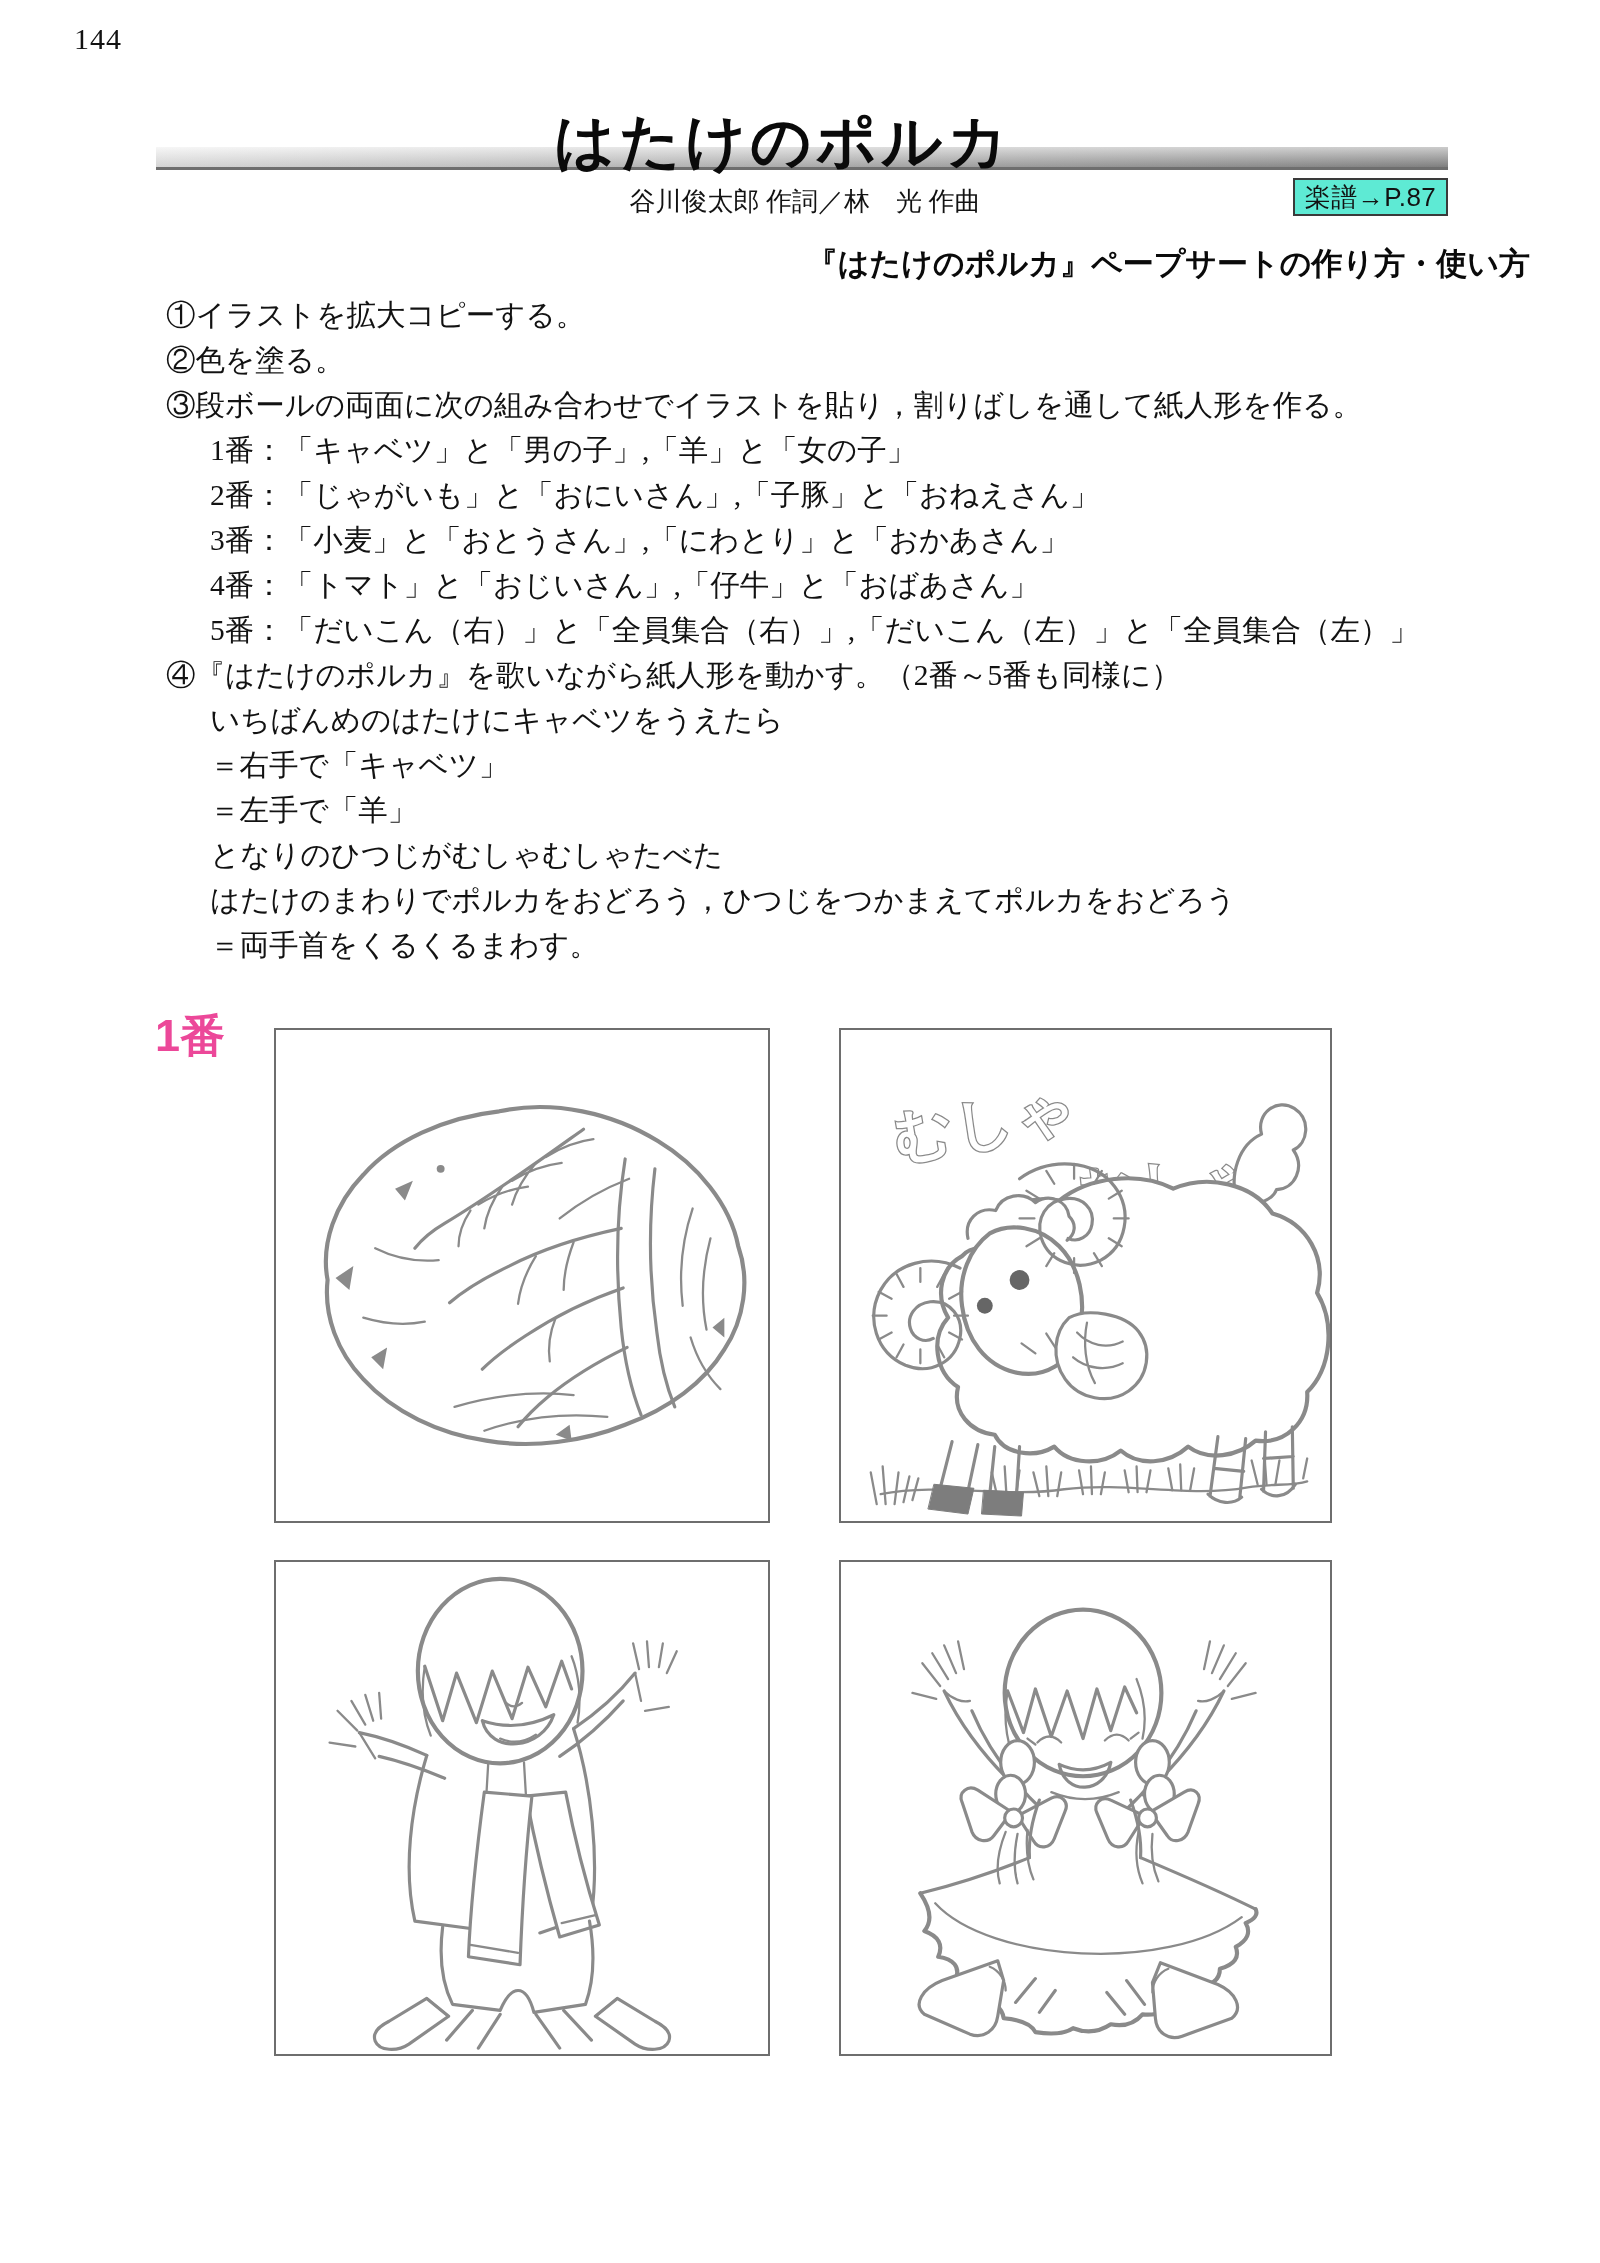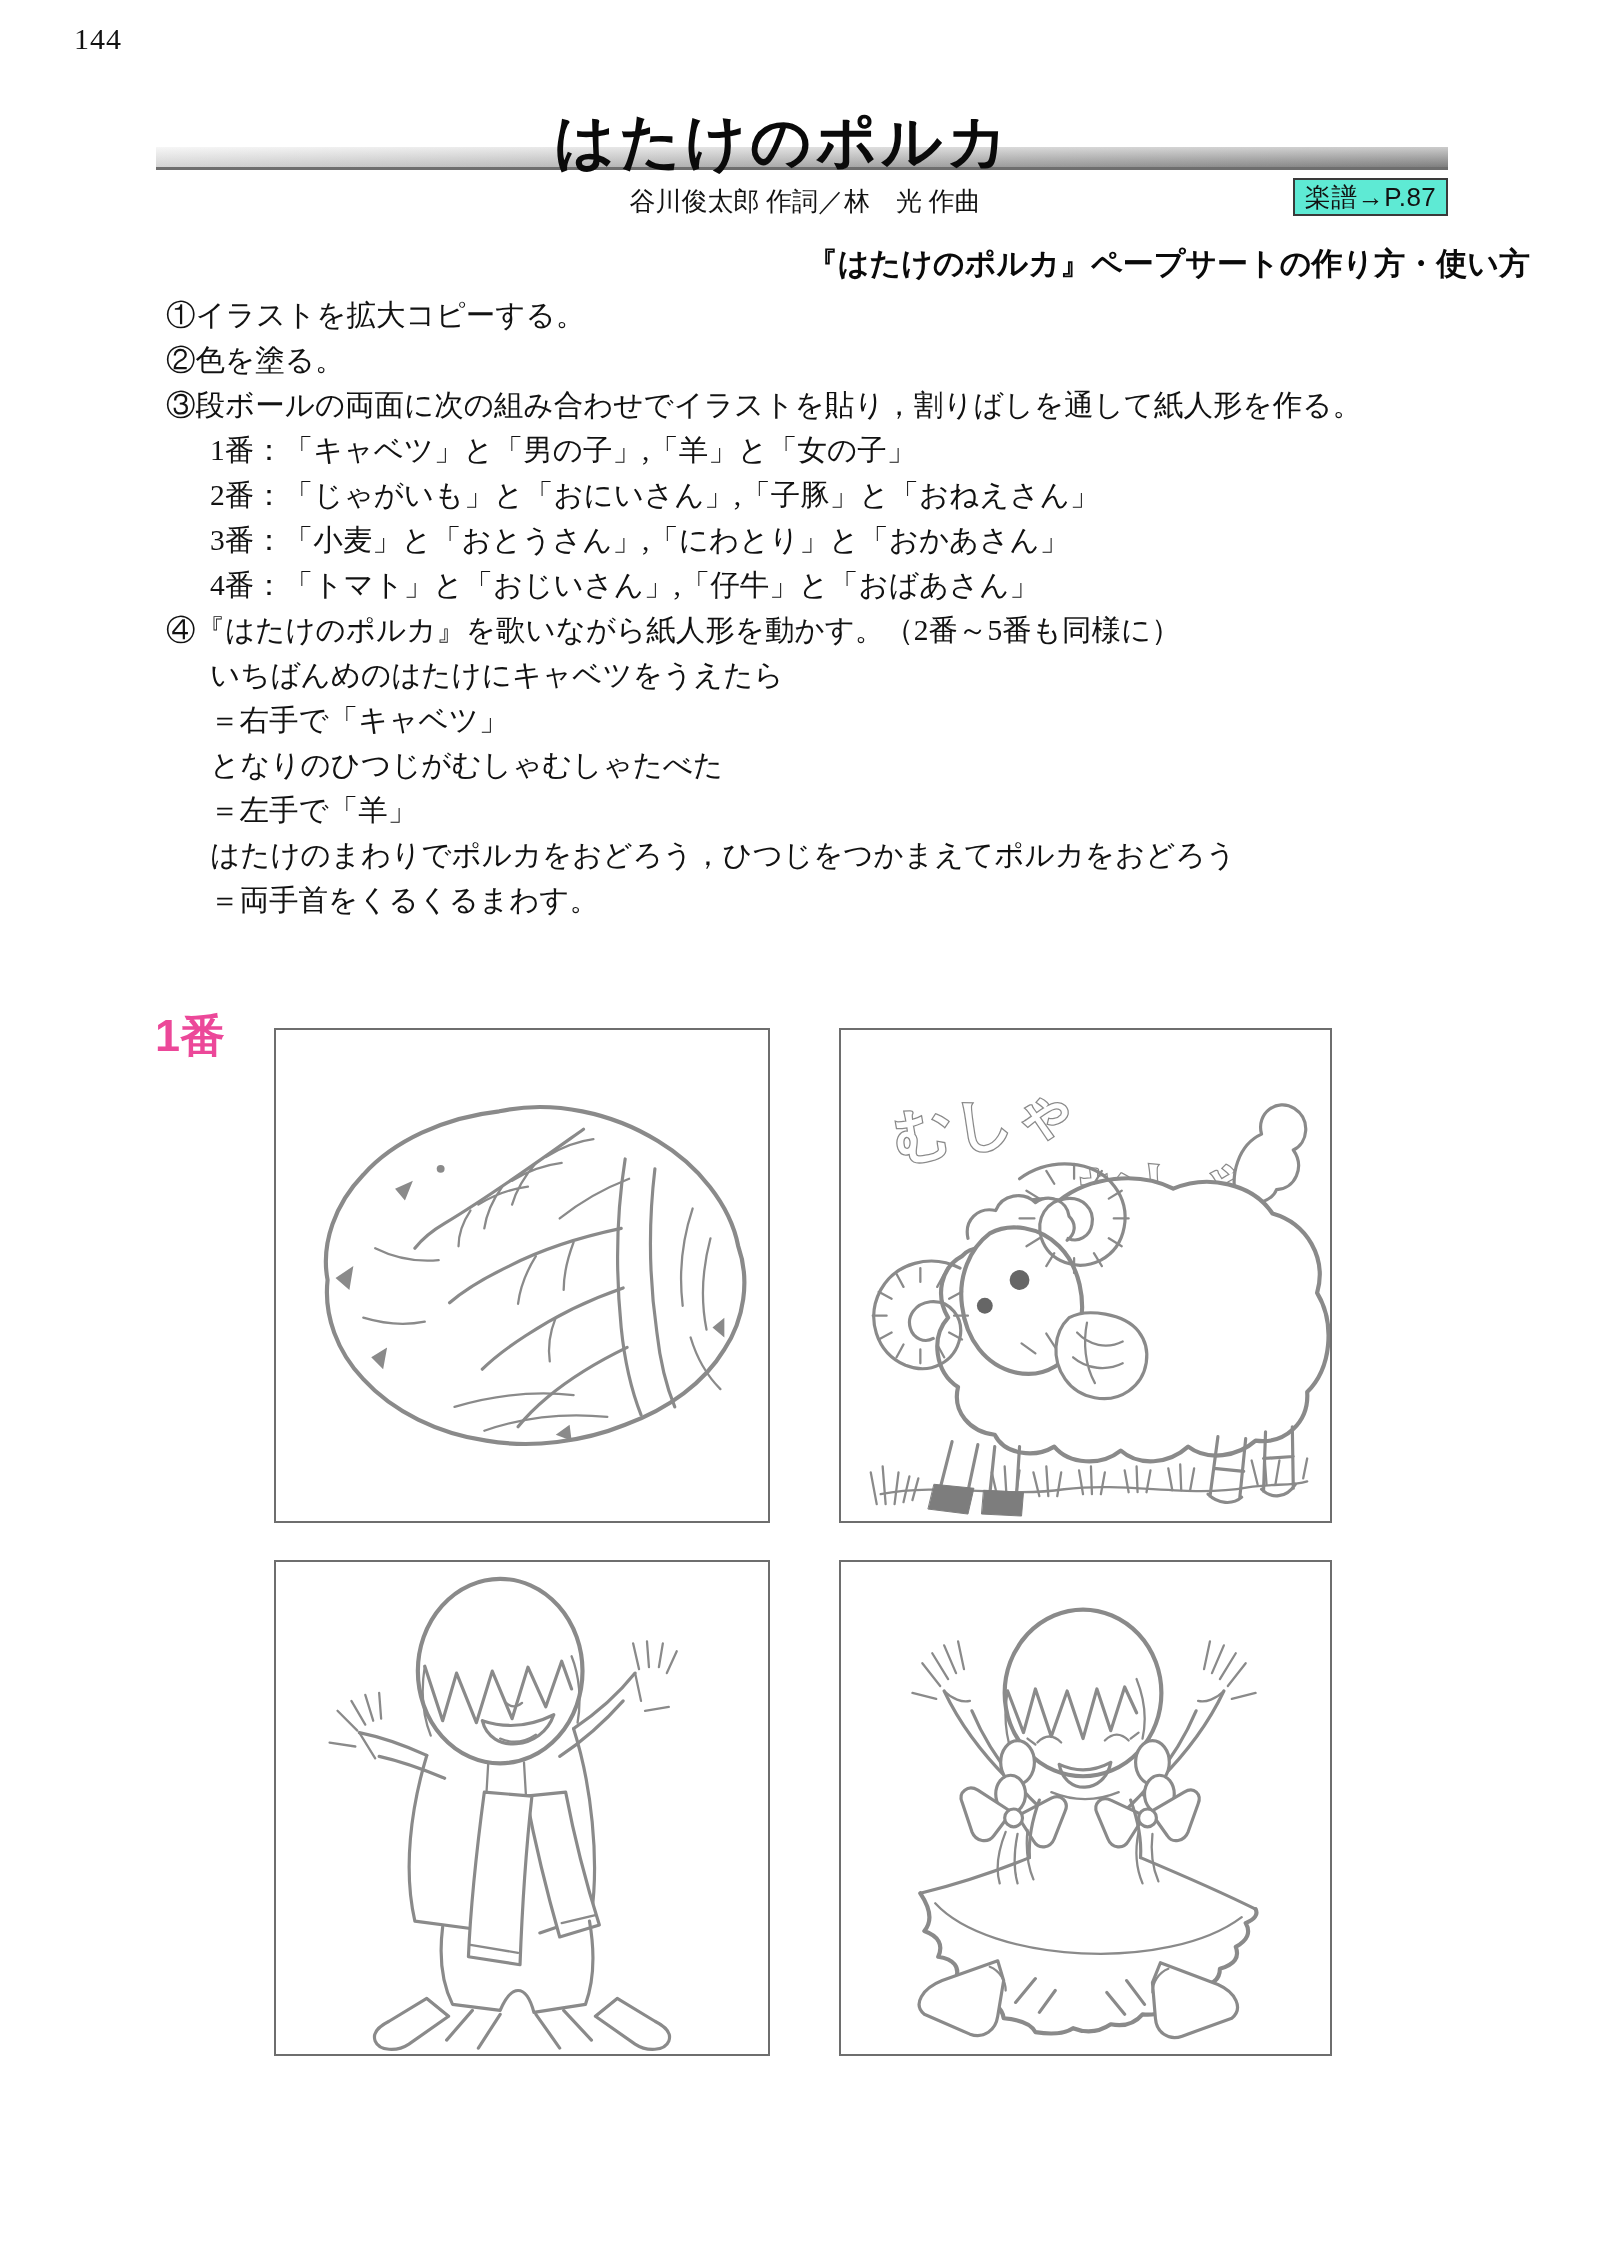--- a/index.html
+++ b/index.html
@@ -79,25 +79,26 @@
 
   <section class="instructions">
     <h2 class="heading">『はたけのポルカ』ペープサートの作り方・使い方</h2>
     <div class="line indent-step">①イラストを拡大コピーする。</div>
     <div class="line indent-step">②色を塗る。</div>
     <div class="line indent-step">③段ボールの両面に次の組み合わせでイラストを貼り，割りばしを通して紙人形を作る。</div>
     <div class="line indent-sub">1番：「キャベツ」と「男の子」,「羊」と「女の子」</div>
     <div class="line indent-sub">2番：「じゃがいも」と「おにいさん」,「子豚」と「おねえさん」</div>
     <div class="line indent-sub">3番：「小麦」と「おとうさん」,「にわとり」と「おかあさん」</div>
     <div class="line indent-sub">4番：「トマト」と「おじいさん」,「仔牛」と「おばあさん」</div>
+    <div class="line indent-sub">5番：「だいこん（右）」と「全員集合（右）」,「だいこん（左）」と「全員集合（左）」</div>
     <div class="line indent-step">④『はたけのポルカ』を歌いながら紙人形を動かす。（2番～5番も同様に）</div>
     <div class="line indent-sub">いちばんめのはたけにキャベツをうえたら</div>
     <div class="line indent-sub">＝右手で「キャベツ」</div>
+    <div class="line indent-sub">＝左手で「羊」</div>
     <div class="line indent-sub">となりのひつじがむしゃむしゃたべた</div>
-    <div class="line indent-sub">＝左手で「羊」</div>
     <div class="line indent-sub">はたけのまわりでポルカをおどろう，ひつじをつかまえてポルカをおどろう</div>
     <div class="line indent-sub">＝両手首をくるくるまわす。</div>
   </section>
 
   <div class="section-label">1番</div>
 
   <div class="figure-box" id="fig-cabbage">
     <svg viewBox="0 0 496 495">
       <g class="art">
         <path class="thick" d="M 225 82 C 280 70 340 84 385 112 C 425 136 458 176 466 218 C 478 252 472 292 452 322 C 432 355 396 382 352 398 C 310 415 258 422 212 414 C 164 407 118 385 88 352 C 62 325 48 288 52 252 C 45 215 60 175 88 146 C 118 112 170 88 225 82 Z"></path>

